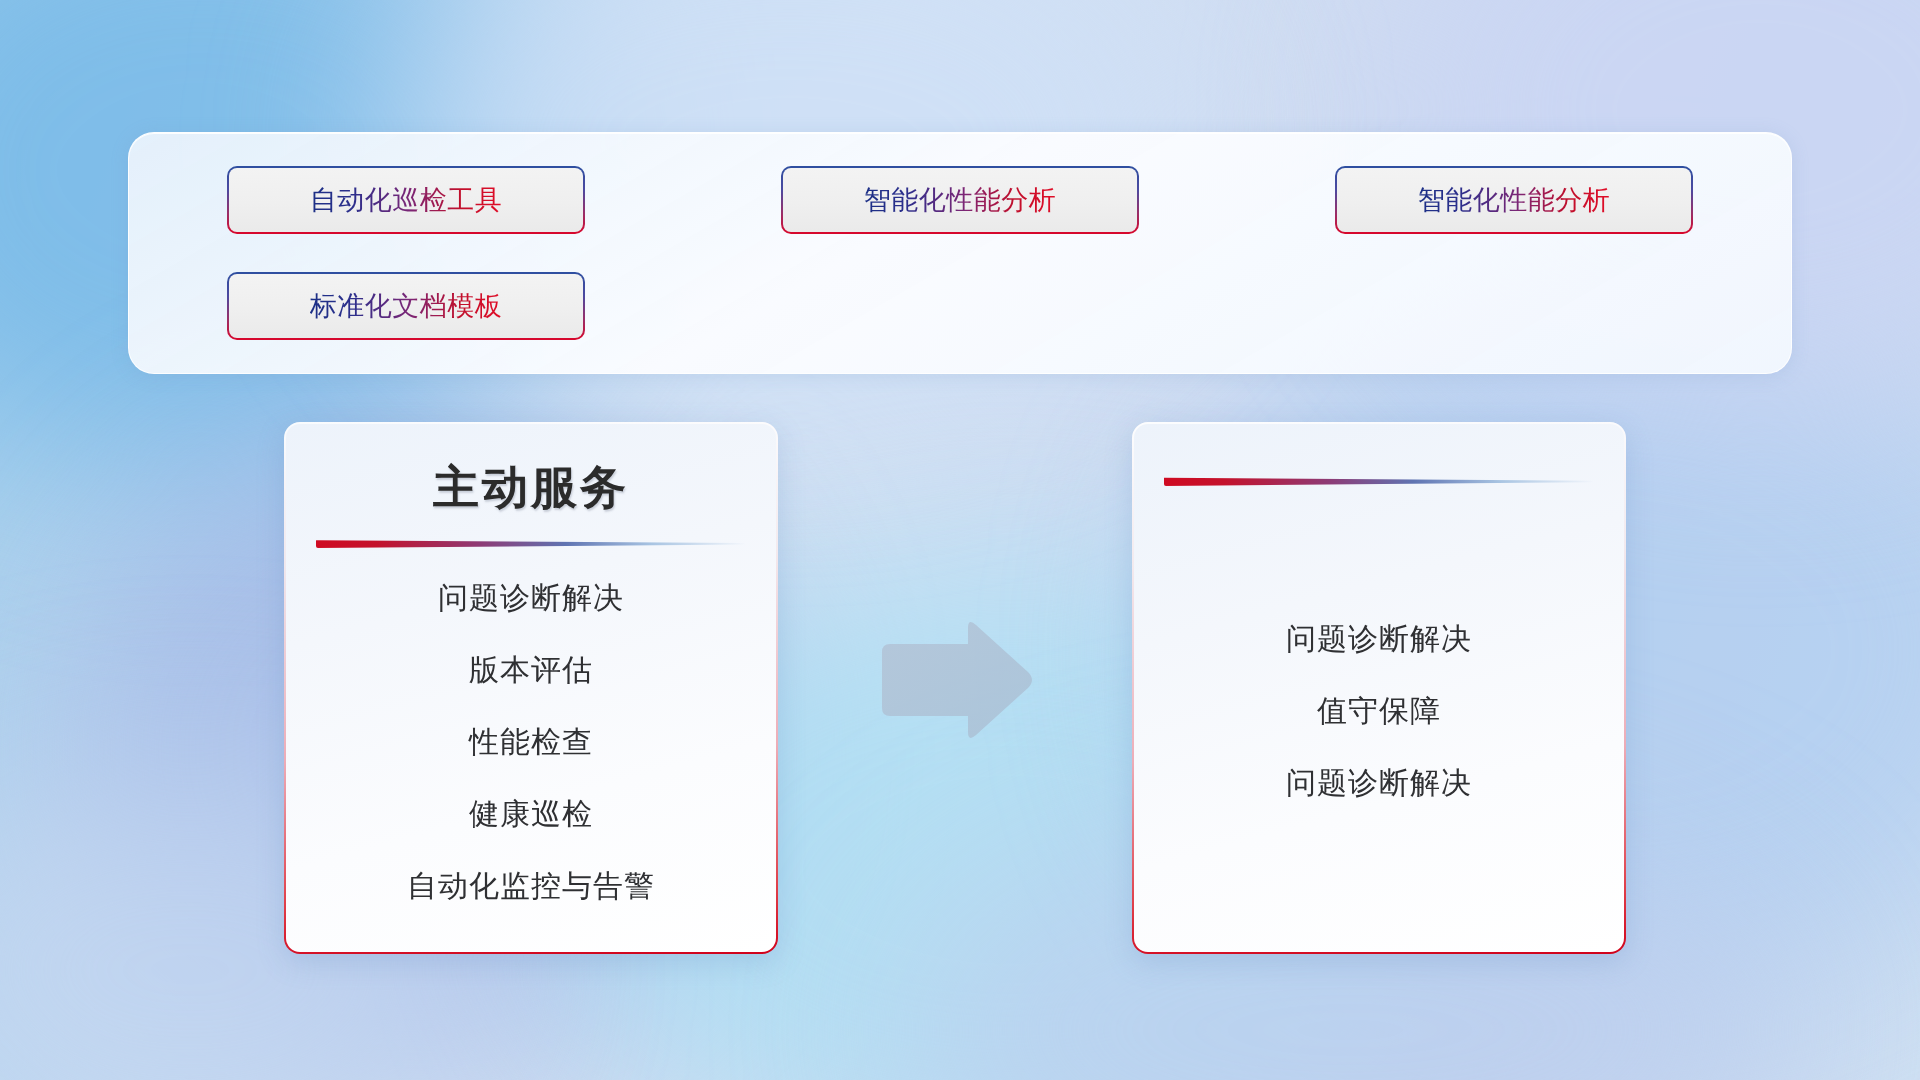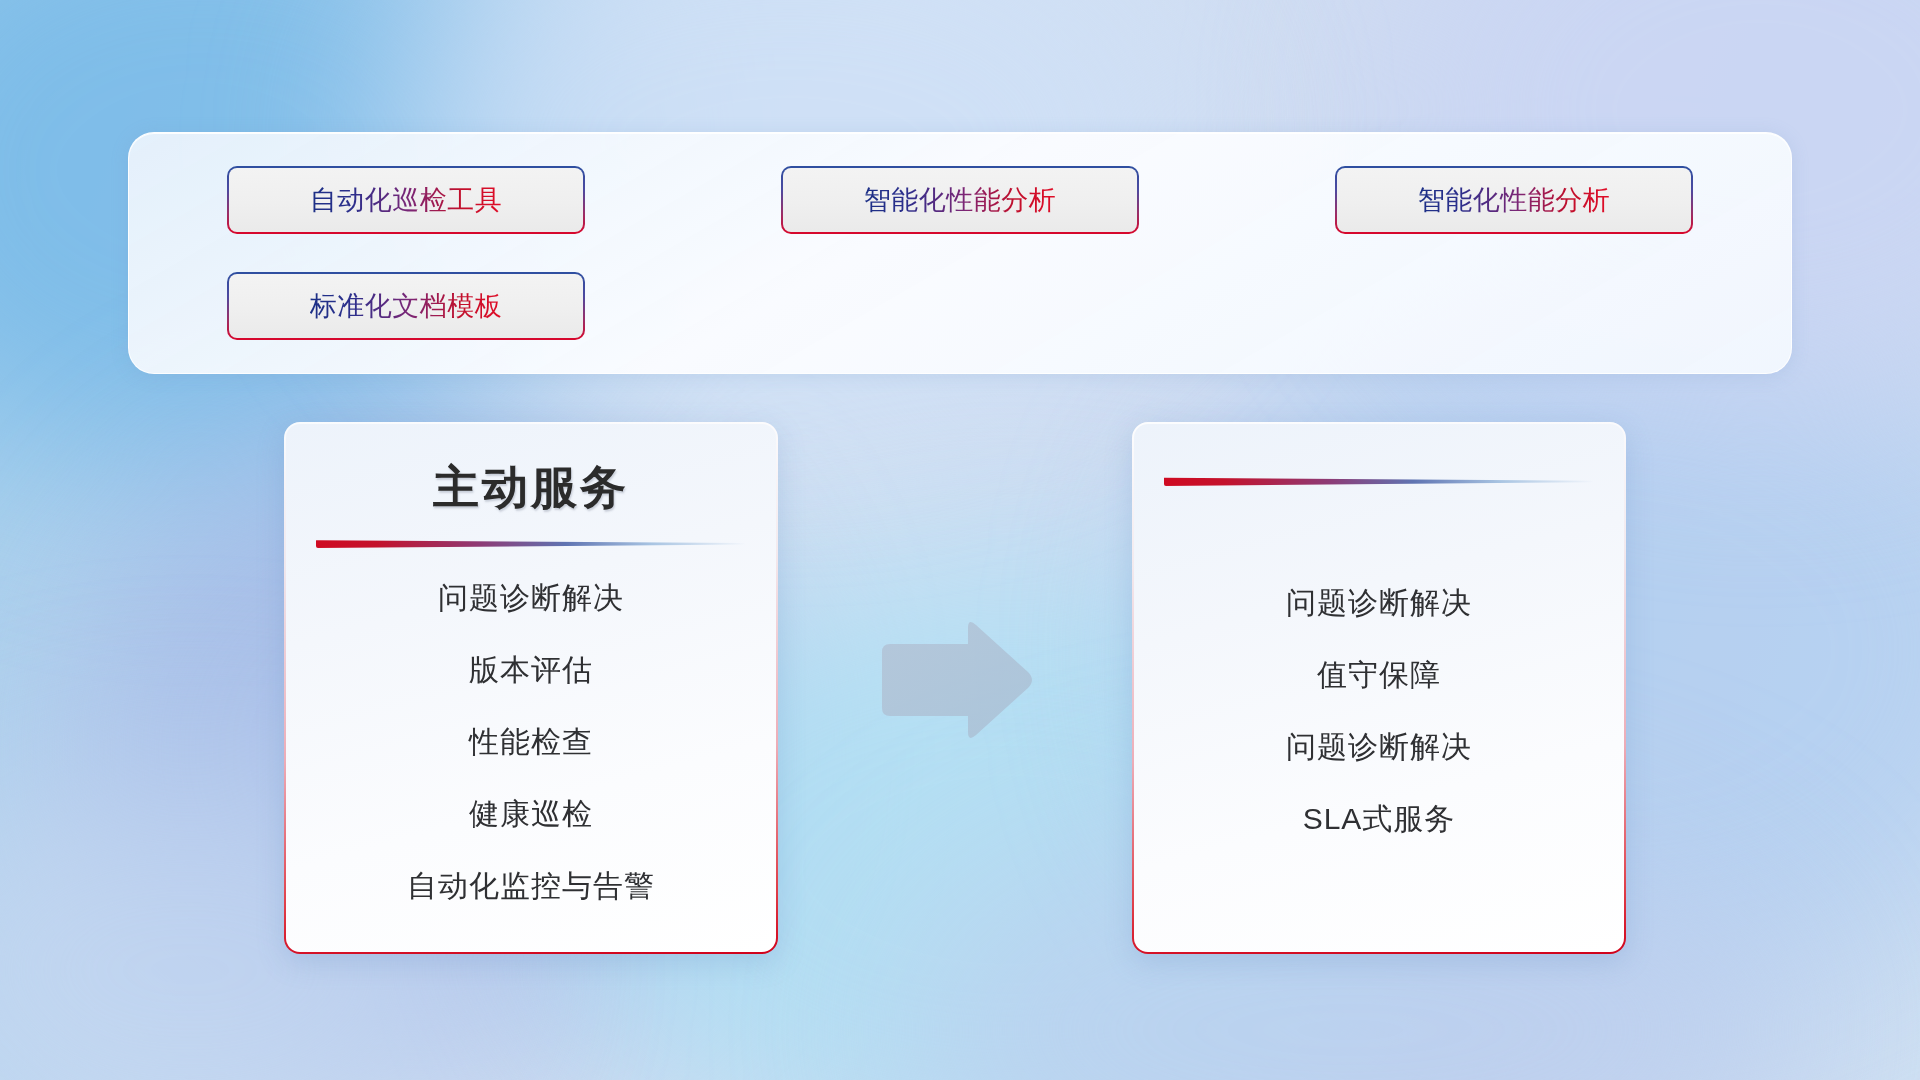--- a/index.html
+++ b/index.html
@@ -241,18 +241,17 @@
     </svg>
   </div>
 
   <div class="card" id="card-passive">
     <div class="card-inner">
       <div class="card-divider"></div>
       <ul class="card-list">
         <li>问题诊断解决</li>
         <li>值守保障</li>
         <li>问题诊断解决</li>
-        <li>SLA式服务</li>
       </ul>
     </div>
   </div>
 
 </div>
 
 </body></html>

